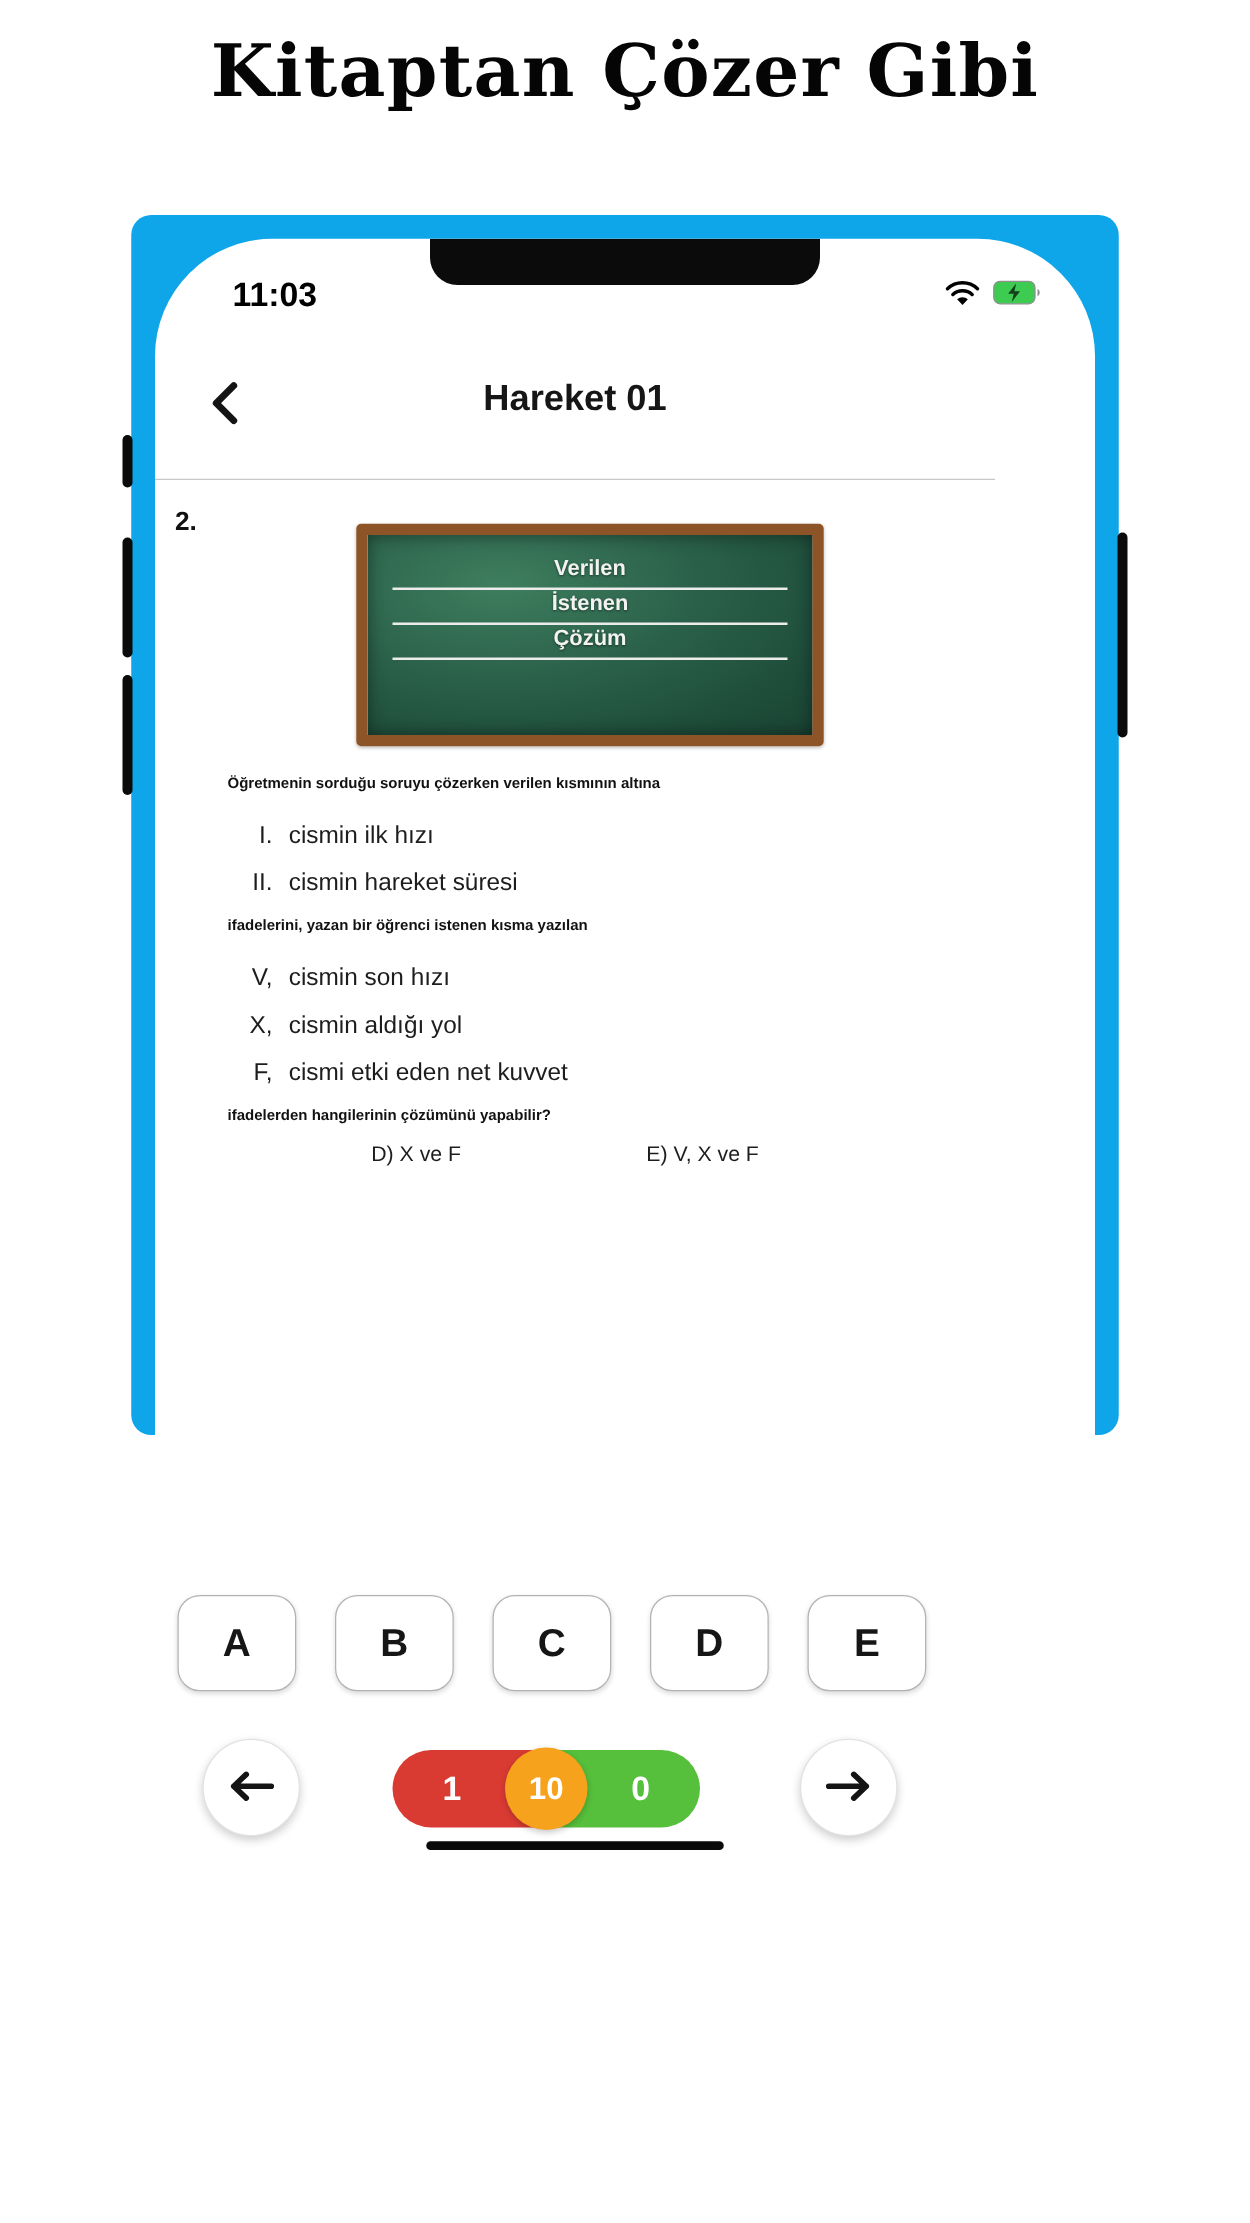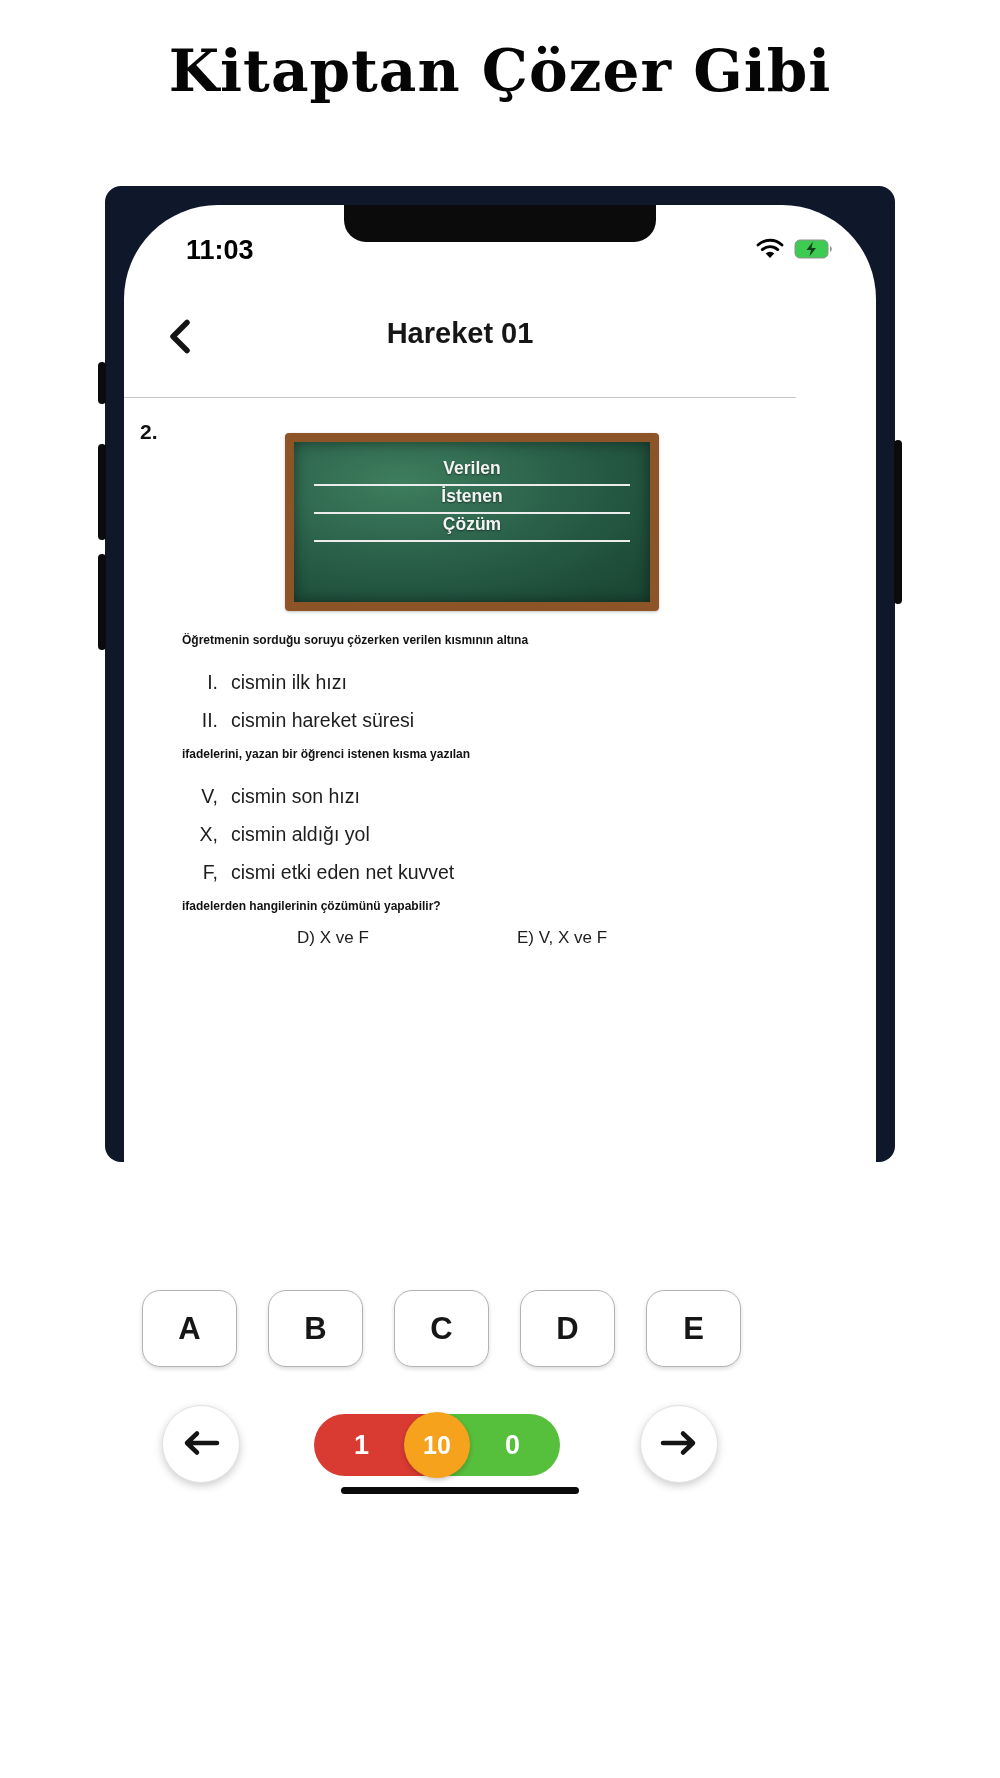--- a/index.html
+++ b/index.html
@@ -6,36 +6,36 @@
   html,body { margin:0; padding:0; }
   body {
     width:1000px; height:1778px;
     background:#ffffff;
     font-family:"Liberation Sans", sans-serif;
     position:relative;
   }
 
   
   .headline {
-    margin:42px 0 0;
+    margin:28px 0 0;
     text-align:center;
     font-family:"DejaVu Serif", serif;
     font-weight:900;
     font-size:58px;
     letter-spacing:1px;
     color:#050505;
     line-height:1;
   }
 
   
   .phone {
     position:relative;
     width:790px; height:976px;
     margin:86px auto 0;
-    background:#0f172a;
+    background:#0ea5e9;
     border-radius:16px;
     padding:19px;
   }
   .side-btn { position:absolute; background:#0b0b0b; border-radius:4px; }
   .btn-mute  { left:-7px; top:176px; width:8px; height:42px; }
   .btn-volup { left:-7px; top:258px; width:8px; height:96px; }
   .btn-voldn { left:-7px; top:368px; width:8px; height:96px; }
   .btn-power { right:-7px; top:254px; width:8px; height:164px; }
 
   .screen {

